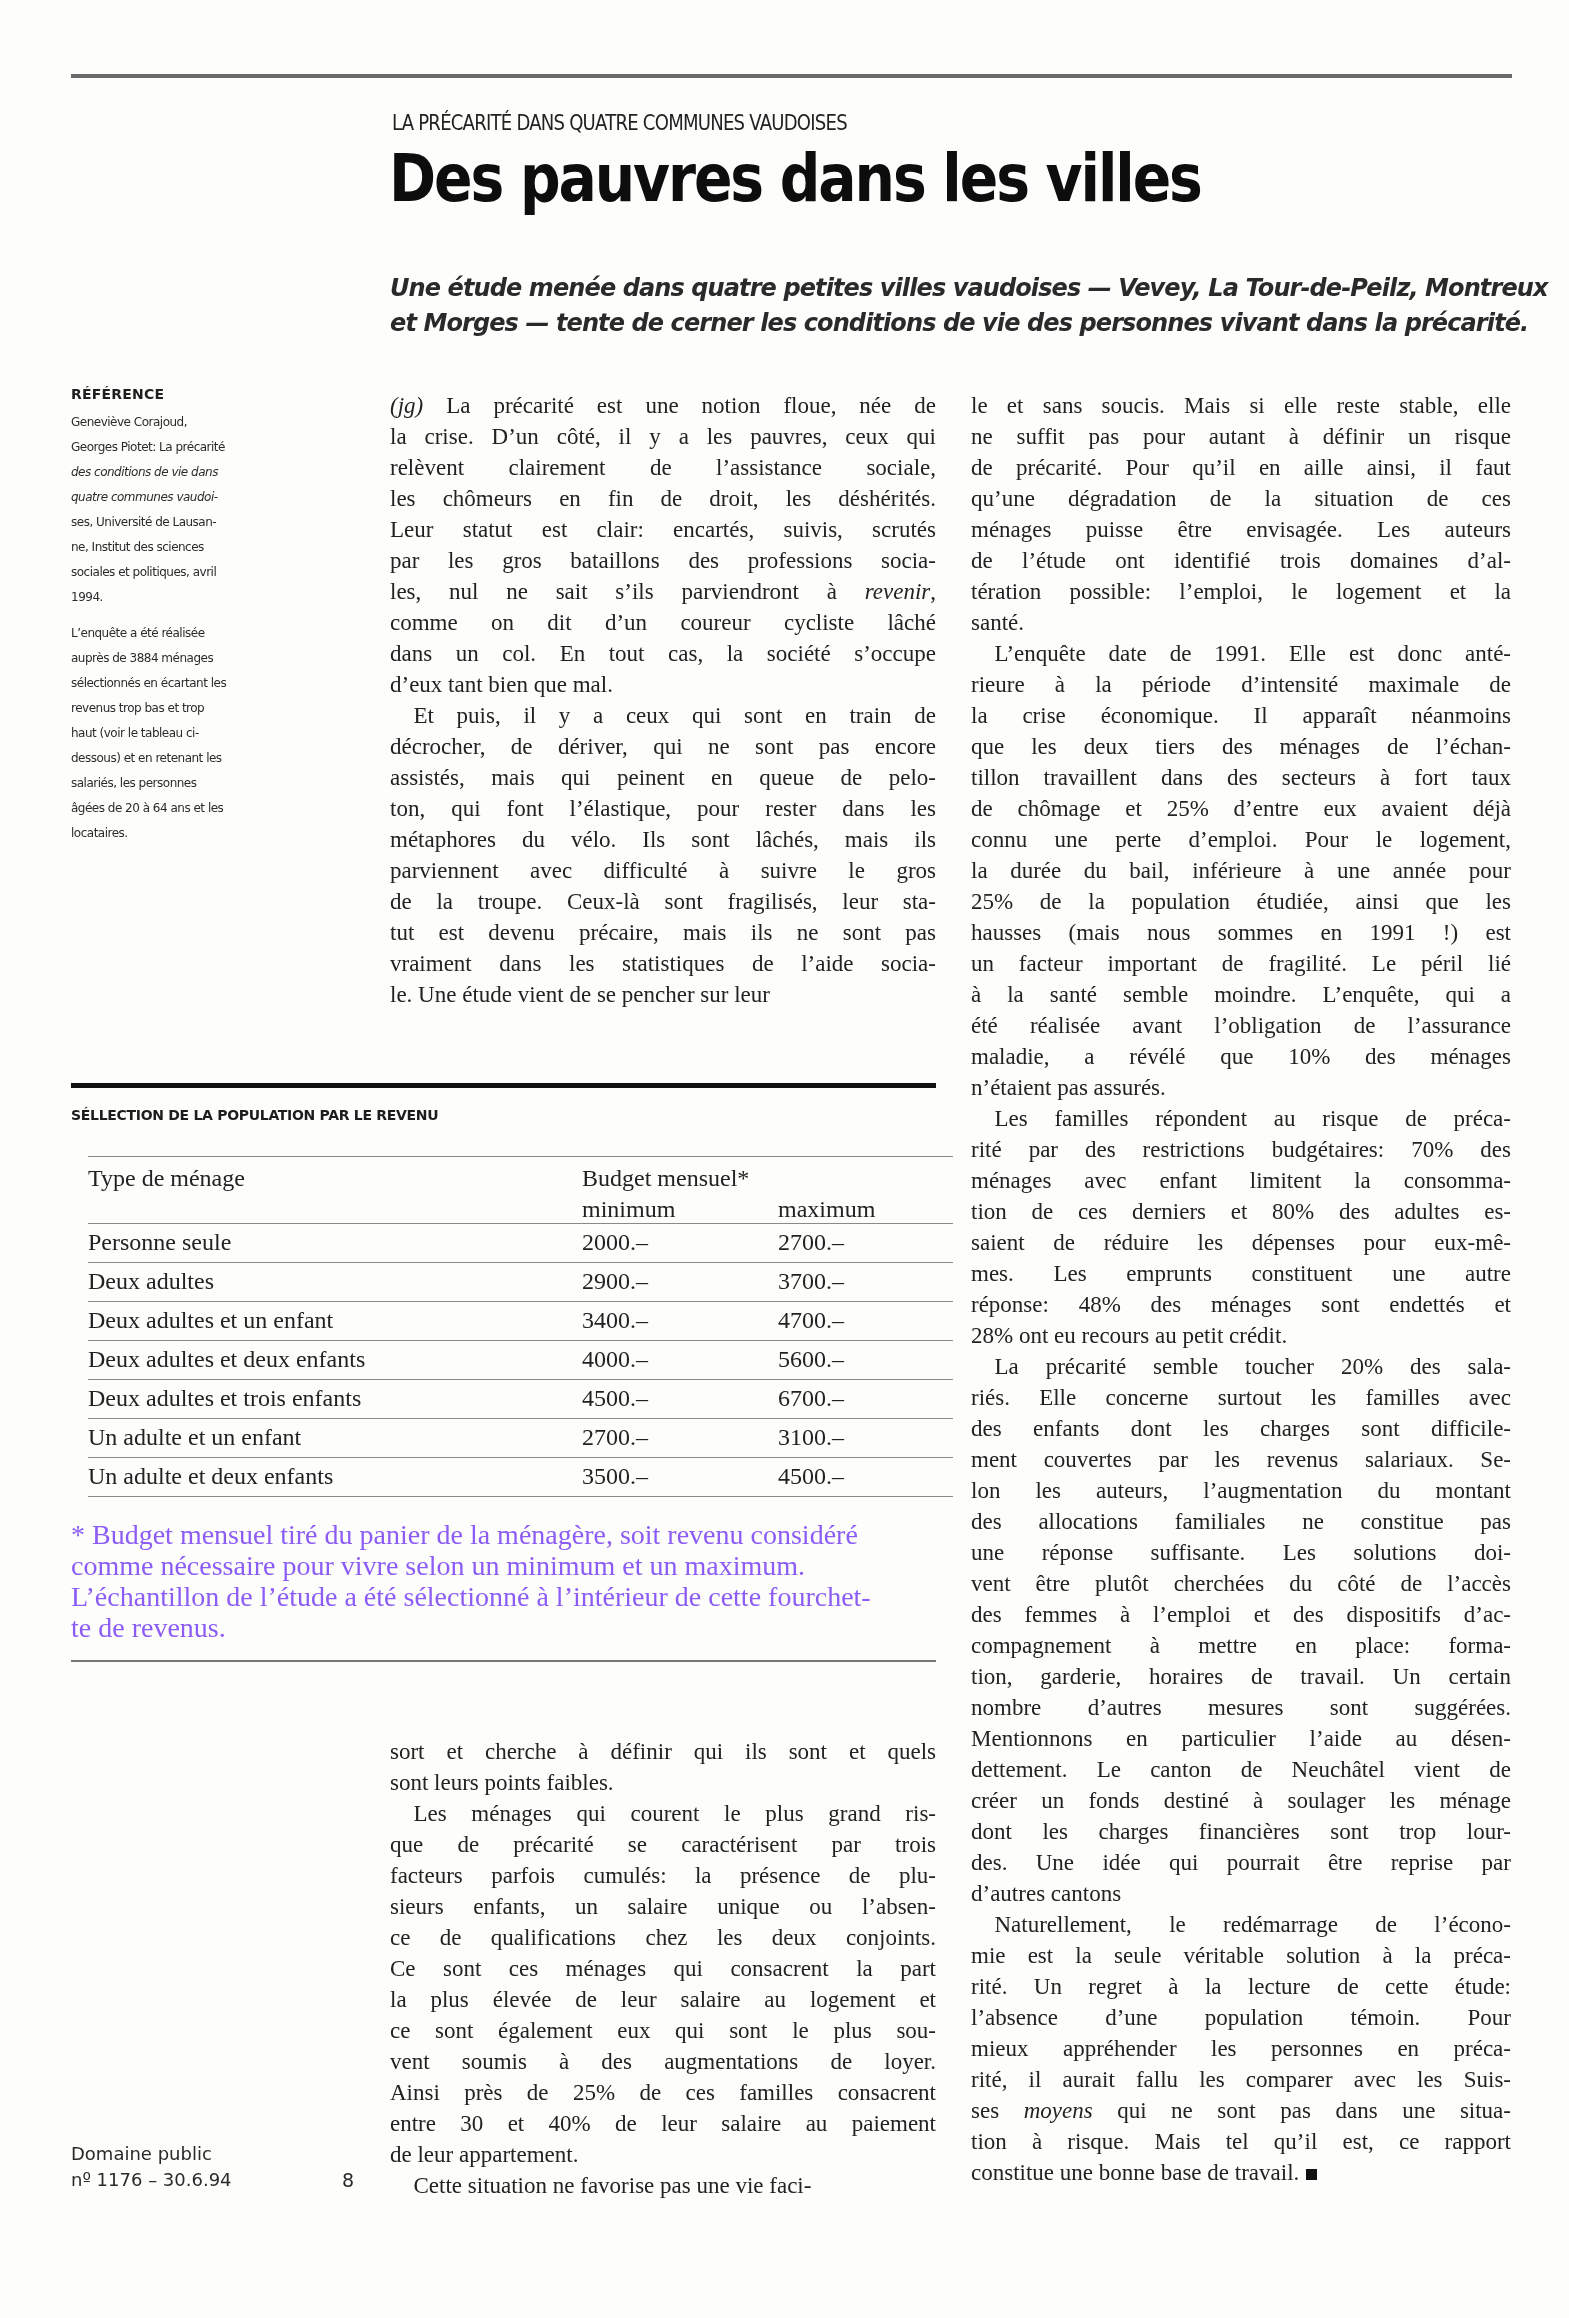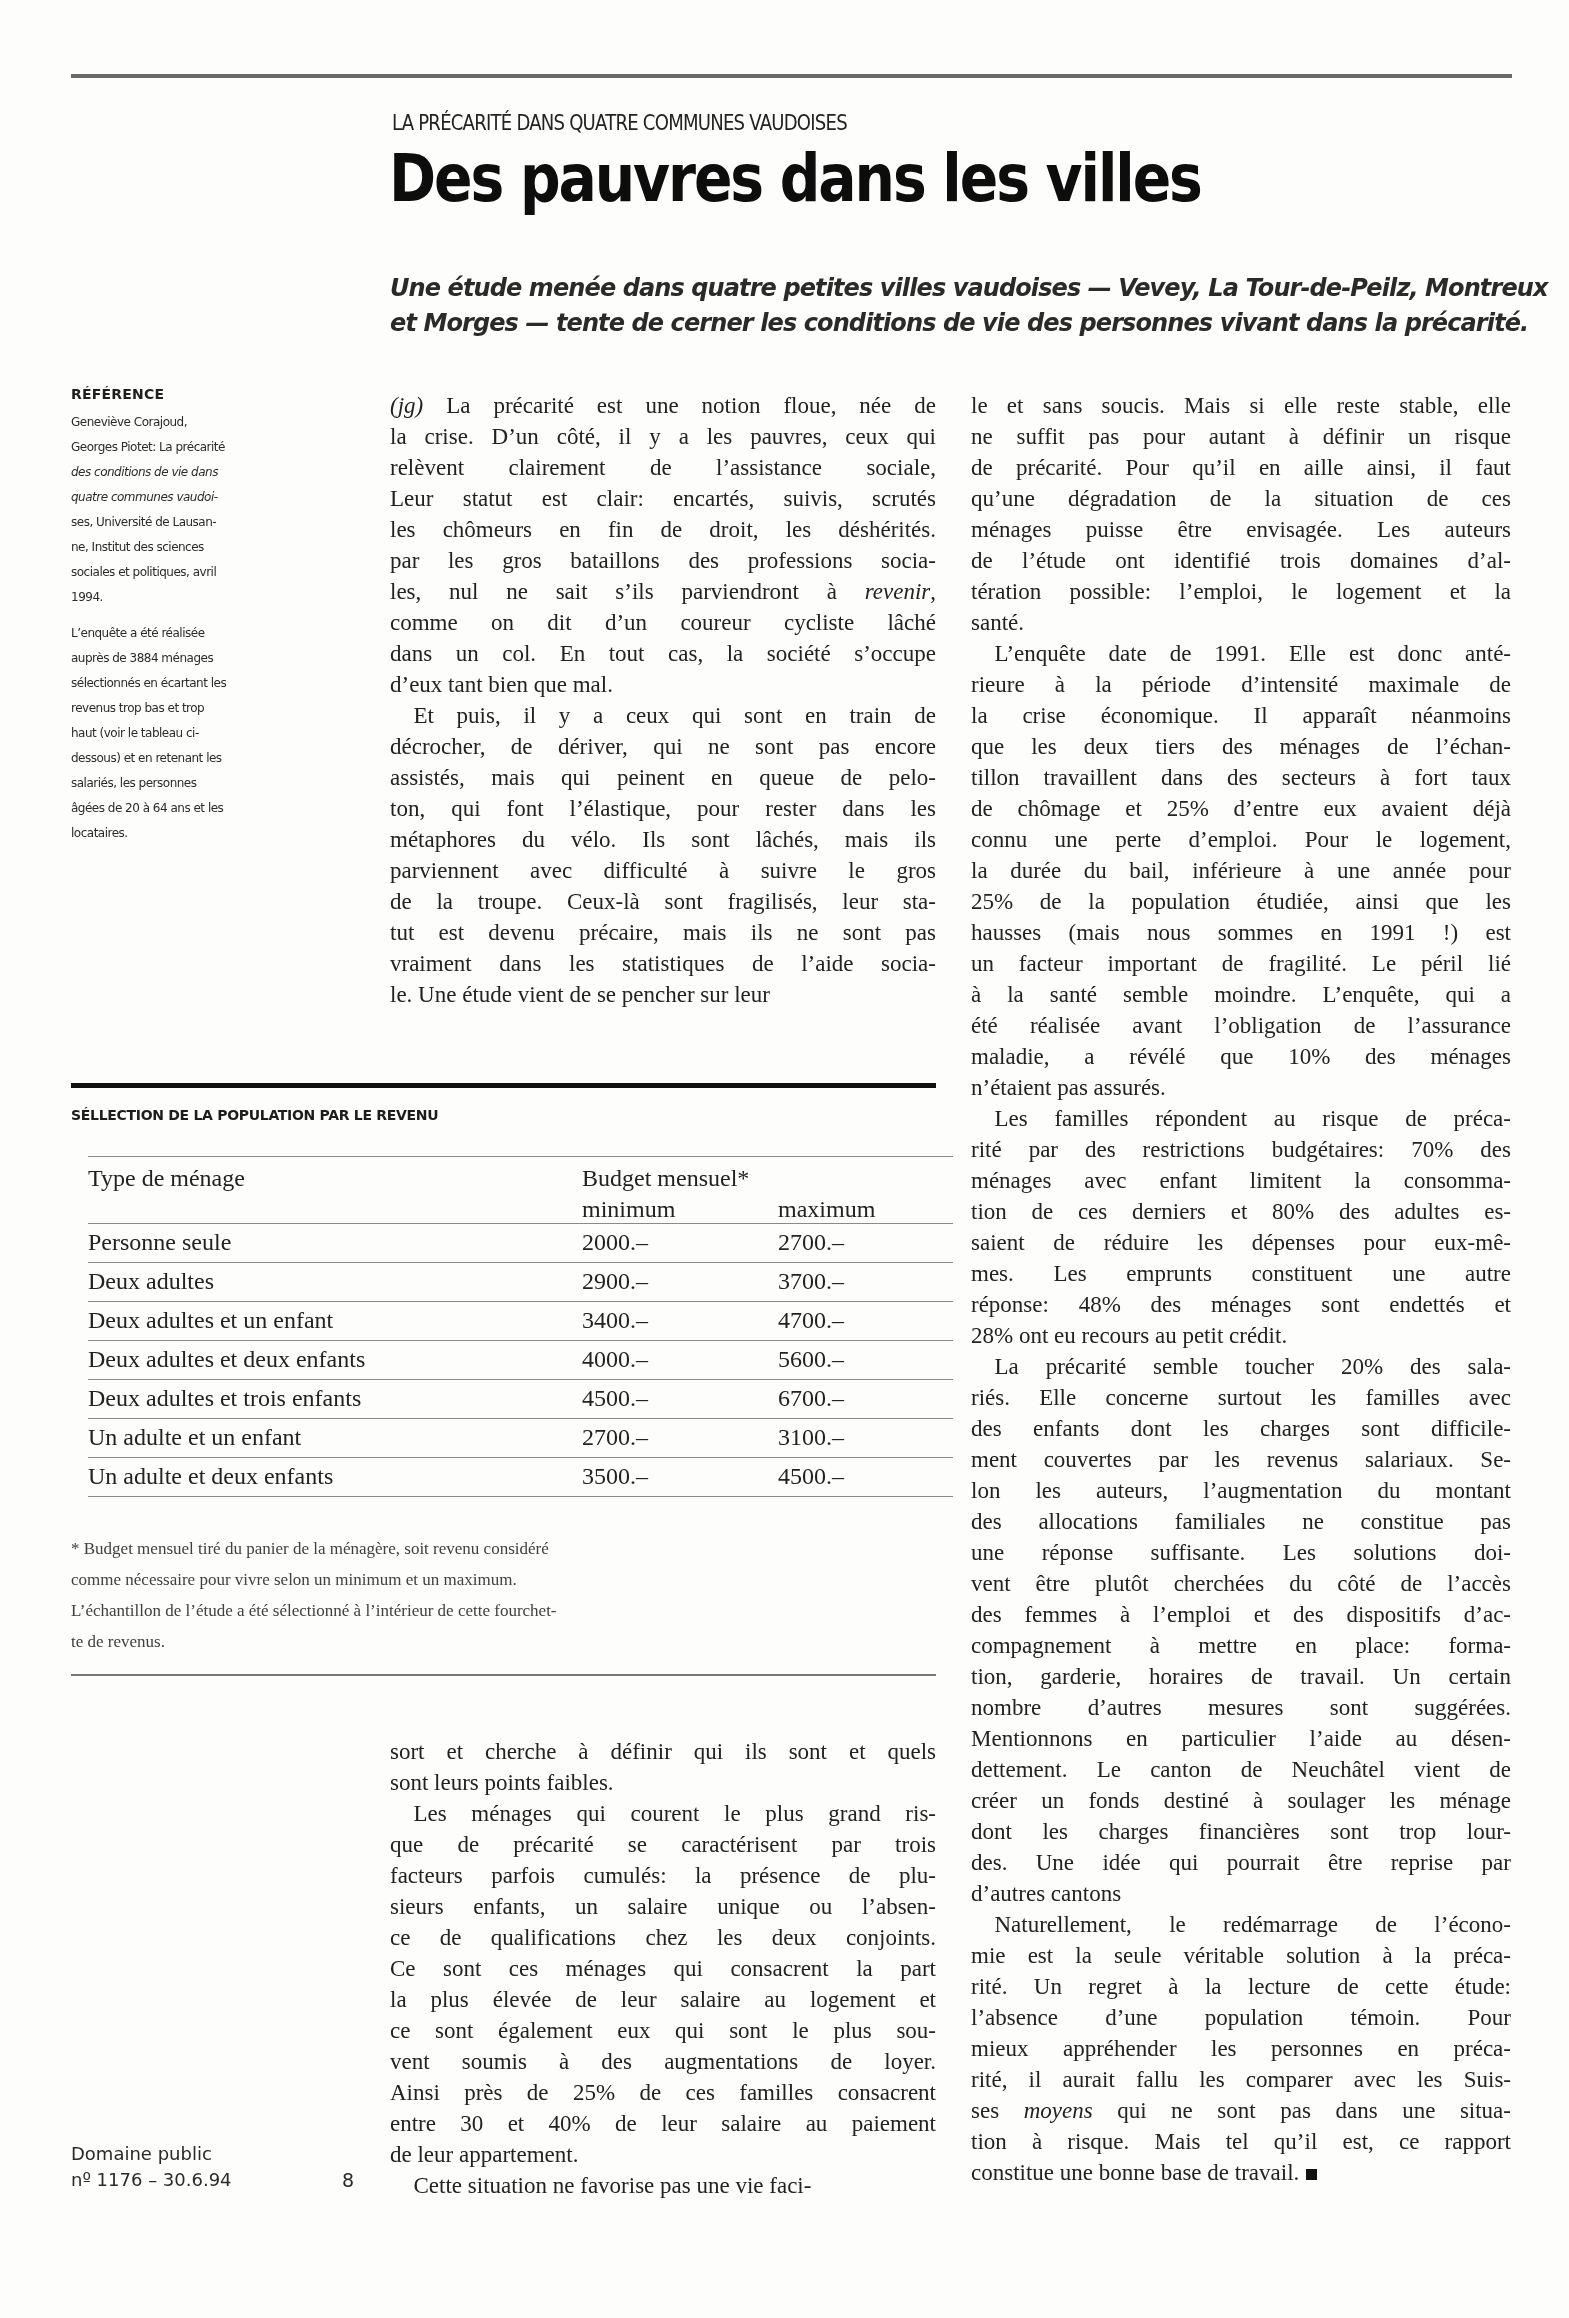--- a/index.html
+++ b/index.html
@@ -43,21 +43,21 @@
     margin-top: 19px; font-family: "DejaVu Sans", sans-serif; font-weight: bold;
     font-size: 14px; letter-spacing: -0.3px; color: #1d1d1d; white-space: nowrap;
   }
   table.budget { border-collapse: collapse; width: 100%; margin-top: 33px; font-size: 24px; color: #222; margin-left: 17px; }
   table.budget td, table.budget th { font-weight: normal; text-align: left; padding: 0; }
   table.budget tr.hdr1 td { border-top: 1.6px solid #8a8a8a; height: 35px; vertical-align: bottom; }
   table.budget tr.hdr2 td { height: 31px; vertical-align: bottom; }
   table.budget tr.row td { border-top: 1.6px solid #8a8a8a; height: 38px; vertical-align: middle; }
   table.budget tr.row:last-child td { border-bottom: 1.6px solid #8a8a8a; }
   .c1 { width: 494px; } .c2 { width: 196px; }
-  .footnote { margin-top: 36px; font-size: 17px; line-height: 31px; color: #404040; }
+  .footnote { margin-top: 22px; font-size: 28px; line-height: 31px; color: #8b5cf6; }
   .footnote span { display: block; white-space: nowrap; }
   .table-rule-bottom { margin-top: 17.3px; height: 2.4px; background: #777; width: 100%; }
   .footer { left: 71px; top: 2141px; font-family: "DejaVu Sans", sans-serif; font-size: 18px; line-height: 26px; color: #2a2a2a; }
   .footer .pg { position: absolute; left: 271px; top: 26px; font-size: 19px; }
   .end-mark { display: inline-block; width: 11px; height: 11px; background: #111; margin-left: 6.3px; vertical-align: middle; }
 </style>
 </head>
 <body>
 
 <div class="abs rule-top"></div>
@@ -91,22 +91,22 @@
     <span class="note-line">salariés, les personnes</span>
     <span class="note-line">âgées de 20 à 64 ans et les</span>
     <span class="note-line">locataires.</span>
   </p>
 </div>
 
 <div class="abs col col1">
     <span class="ln"><em>(jg)</em> La précarité est une notion floue, née de</span>
     <span class="ln">la crise. D’un côté, il y a les pauvres, ceux qui</span>
     <span class="ln">relèvent clairement de l’assistance sociale,</span>
+    <span class="ln">les chômeurs en fin de droit, les déshérités.</span>
     <span class="ln">Leur statut est clair: encartés, suivis, scrutés</span>
-    <span class="ln">les chômeurs en fin de droit, les déshérités.</span>
     <span class="ln">par les gros bataillons des professions socia-</span>
     <span class="ln">les, nul ne sait s’ils parviendront à <em>revenir</em>,</span>
     <span class="ln">comme on dit d’un coureur cycliste lâché</span>
     <span class="ln">dans un col. En tout cas, la société s’occupe</span>
     <span class="ln last">d’eux tant bien que mal.</span>
     <span class="ln ind">Et puis, il y a ceux qui sont en train de</span>
     <span class="ln">décrocher, de dériver, qui ne sont pas encore</span>
     <span class="ln">assistés, mais qui peinent en queue de pelo-</span>
     <span class="ln">ton, qui font l’élastique, pour rester dans les</span>
     <span class="ln">métaphores du vélo. Ils sont lâchés, mais ils</span>

